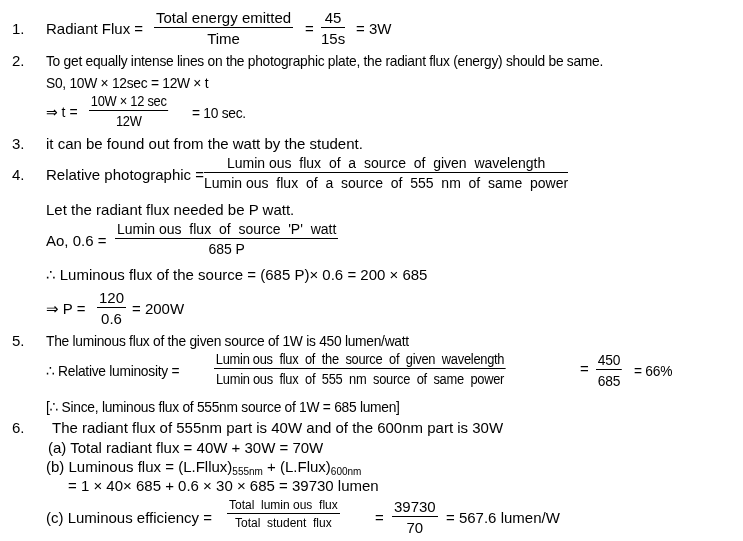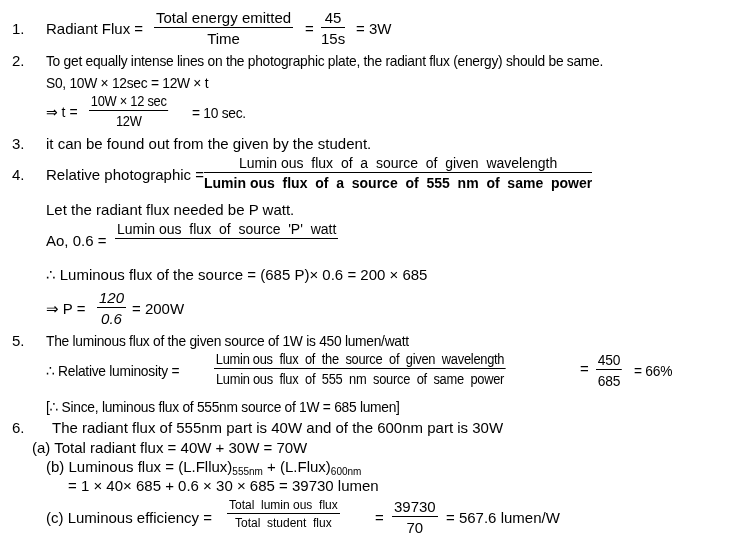--- a/index.html
+++ b/index.html
@@ -38,38 +38,39 @@
   <span class="abs" style="left:46px; top:104px; font-size:14px;">⇒ t =</span>
   <span class="frac narrow" style="left:89px; top:93px; font-size:14px;">
     <span class="n">10W × 12 sec</span>
     <span class="d">12W</span>
   </span>
   <span class="abs narrow" style="left:192px; top:104px;">= 10 sec.</span>
 </div>
 
 <div>
   <span class="num" style="top:135px;">3.</span>
-  <span class="abs" style="left:46px; top:135px;">it can be found out from the given by the student.</span>
+  <span class="abs" style="left:46px; top:135px;">it can be found out from the watt by the student.</span>
 </div>
 
 <div>
   <span class="num" style="top:166px;">4.</span>
   <span class="abs" style="left:46px; top:166px;">Relative photographic =</span>
   <span class="frac" style="left:204px; top:155px; font-size:14px;">
     <span class="n" style="white-space:pre;">Lumin ous  flux  of  a  source  of  given  wavelength</span>
-    <span class="d" style="white-space:pre;font-weight:bold;">Lumin ous  flux  of  a  source  of  555  nm  of  same  power</span>
+    <span class="d" style="white-space:pre;">Lumin ous  flux  of  a  source  of  555  nm  of  same  power</span>
   </span>
   <span class="abs" style="left:46px; top:201px;">Let the radiant flux needed be P watt.</span>
   <span class="abs" style="left:46px; top:232px;">Ao, 0.6 =</span>
   <span class="frac" style="left:115px; top:221px; font-size:14px;">
     <span class="n" style="white-space:pre;">Lumin ous  flux  of  source  'P'  watt</span>
+    <span class="d">685 P</span>
   </span>
   <span class="abs" style="left:46px; top:266px;">∴ Luminous flux of the source = (685 P)× 0.6 = 200 × 685</span>
   <span class="abs" style="left:46px; top:300px;">⇒ P =</span>
-  <span class="frac" style="left:97px; top:289px;font-style:italic;">
+  <span class="frac" style="left:97px; top:289px;">
     <span class="n">120</span>
     <span class="d">0.6</span>
   </span>
   <span class="abs" style="left:132px; top:300px;">= 200W</span>
 </div>
 
 <div>
   <span class="num" style="top:332px;">5.</span>
   <span class="abs narrow" style="left:46px; top:332px;">The luminous flux of the given source of 1W is 450 lumen/watt</span>
   <span class="abs narrow" style="left:46px; top:362px;">∴ Relative luminosity =</span>
@@ -82,21 +83,21 @@
     <span class="n">450</span>
     <span class="d">685</span>
   </span>
   <span class="abs narrow" style="left:634px; top:362px;">= 66%</span>
   <span class="abs narrow" style="left:46px; top:398px;">[∴ Since, luminous flux of 555nm source of 1W = 685 lumen]</span>
 </div>
 
 <div>
   <span class="num" style="top:419px;">6.</span>
   <span class="abs" style="left:52px; top:419px;">The radiant flux of 555nm part is 40W and of the 600nm part is 30W</span>
-  <span class="abs" style="left:32px; top:439px;text-align:right;">(a) Total radiant flux = 40W + 30W = 70W</span>
+  <span class="abs" style="left:48px; top:439px;text-align:right;">(a) Total radiant flux = 40W + 30W = 70W</span>
   <span class="abs" style="left:46px; top:458px;">
     <span>(b) Luminous flux = (L.Fllux)</span><sub>555nm</sub><span> + (L.Flux)</span><sub>600nm</sub>
   </span>
   <span class="abs" style="left:68px; top:477px;">= 1 × 40× 685 + 0.6 × 30 × 685 = 39730 lumen</span>
   <span class="abs" style="left:46px; top:509px;">(c) Luminous efficiency =</span>
   <span class="frac" style="left:227px; top:498px; font-size:12px;">
     <span class="n" style="white-space:pre;">Total  lumin ous  flux</span>
     <span class="d" style="white-space:pre;">Total  student  flux</span>
   </span>
   <span class="abs" style="left:375px; top:509px;">=</span>

